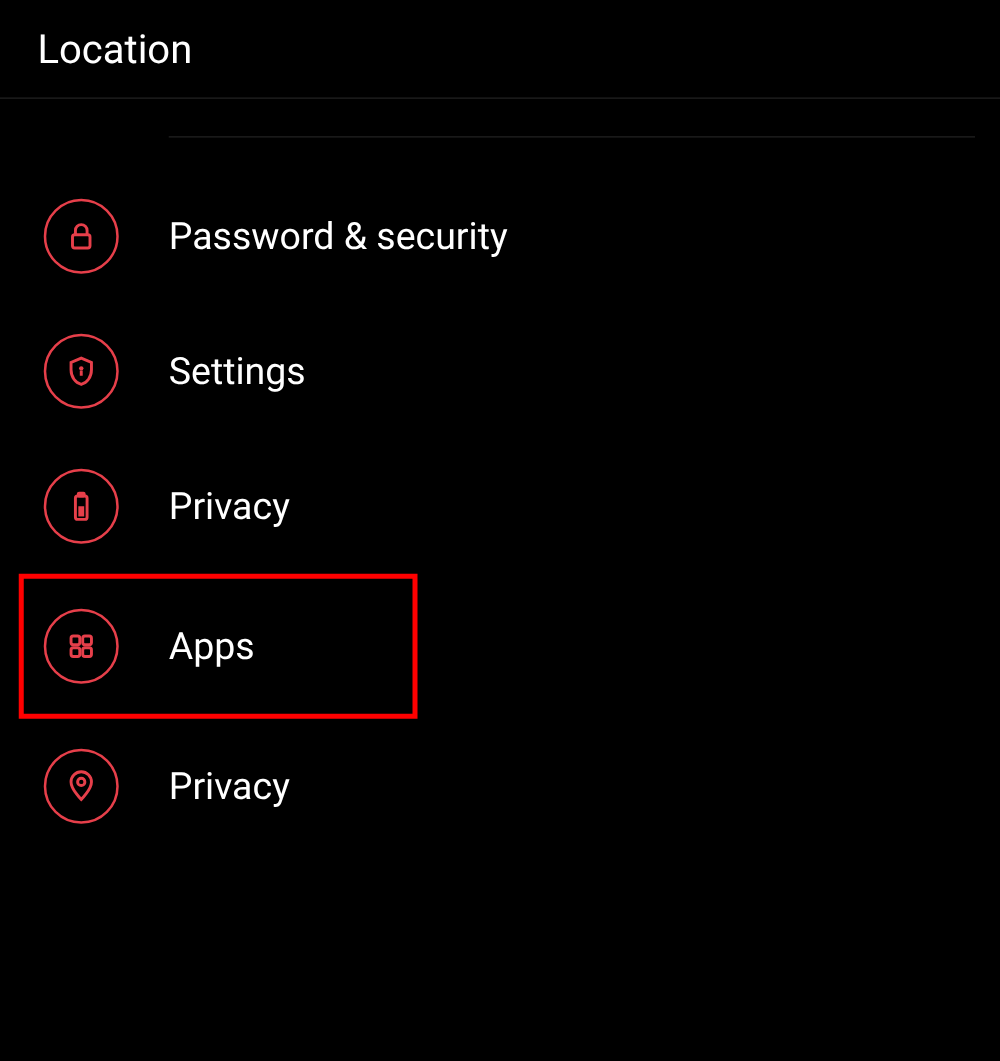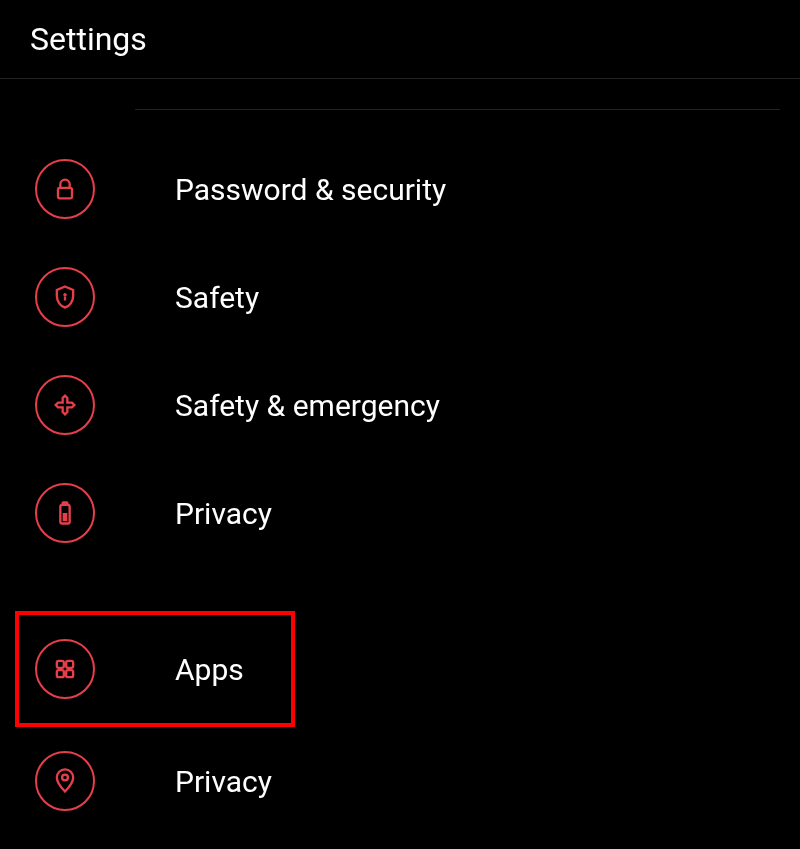--- a/index.html
+++ b/index.html
@@ -33,21 +33,20 @@
       margin-bottom: 25px;
     }
     .settings-list {
       padding-left: 35px;
     }
     .settings-item {
       display: flex;
       align-items: center;
       padding: 24px 0;
       cursor: pointer;
-      gap: 40px;
     }
     .icon-circle {
       width: 60px;
       height: 60px;
       border: 2px solid #e63f4a;
       border-radius: 50%;
       display: flex;
       align-items: center;
       justify-content: center;
       flex-shrink: 0;
@@ -62,32 +61,31 @@
     .item-label {
       font-size: 30px;
       font-weight: 400;
       color: #ffffff;
       margin-left: 40px;
     }
     .highlight-box {
       border: 4px solid #ff0000;
       margin-left: -20px;
       padding-left: 16px;
-      width: 280px;
-      margin-top: 44px;
+      width: 319px;
     }
     .highlight-box .settings-item {
       padding: 24px 0;
     }
   </style>
 </head>
 <body>
 
 <div class="header">
-  <div class="header-title">Settings</div>
+  <div class="header-title">Location</div>
 </div>
 
 <div class="divider-top"></div>
 
 <div class="settings-list">
 
   <div class="settings-item">
     <div class="icon-circle">
       <svg viewBox="0 0 24 24">
         <rect x="6" y="11" width="12" height="9" rx="1.5"></rect>
@@ -98,31 +96,23 @@
   </div>
 
   <div class="settings-item">
     <div class="icon-circle">
       <svg viewBox="0 0 24 24">
         <path d="M12 3 L19 6 V11 C19 16 16 20 12 21 C8 20 5 16 5 11 V6 Z"></path>
         <circle cx="12" cy="10" r="1.5" fill="#e63f4a" stroke="none"></circle>
         <line x1="12" y1="11.5" x2="12" y2="15"></line>
       </svg>
     </div>
-    <div class="item-label">Safety</div>
+    <div class="item-label">Settings</div>
   </div>
 
-  <div class="settings-item">
-    <div class="icon-circle">
-      <svg viewBox="0 0 24 24">
-        <path d="M12 4 L14 6 L14 10 L18 10 L20 12 L18 14 L14 14 L14 18 L12 20 L10 18 L10 14 L6 14 L4 12 L6 10 L10 10 L10 6 Z"></path>
-      </svg>
-    </div>
-    <div class="item-label">Safety &amp; emergency</div>
-  </div>
 
   <div class="settings-item">
     <div class="icon-circle">
       <svg viewBox="0 0 24 24">
         <rect x="8" y="5" width="8" height="16" rx="1.5"></rect>
         <rect x="10" y="3" width="4" height="2" rx="0.5"></rect>
         <rect x="10" y="12" width="4" height="7" fill="#e63f4a" stroke="none"></rect>
       </svg>
     </div>
     <div class="item-label">Privacy</div>

